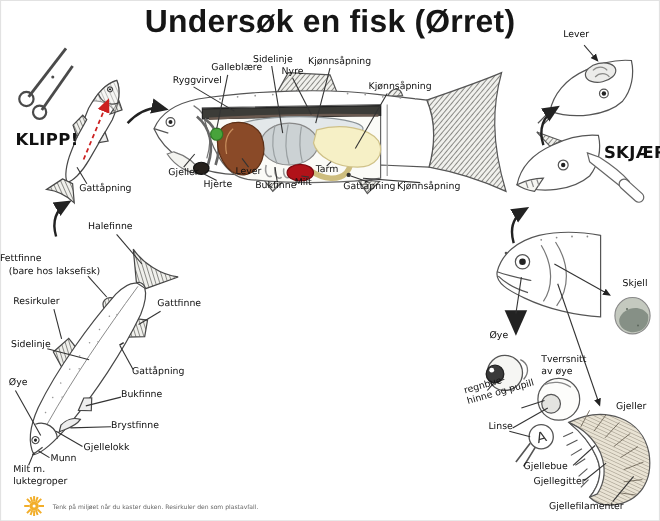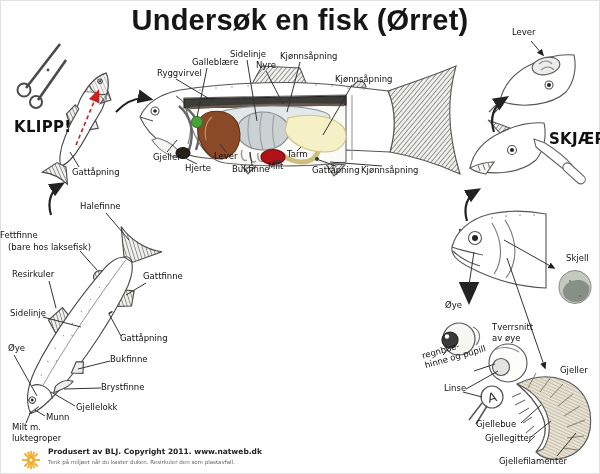--- a/index.html
+++ b/index.html
@@ -331,16 +331,15 @@
   <div class="lbl" style="left:10px;top:309px">Sidelinje</div>
   <div class="lbl" style="left:8px;top:344px">Øye</div>
   <div class="lbl" style="left:120px;top:334px">Gattåpning</div>
   <div class="lbl" style="left:110px;top:355px">Bukfinne</div>
   <div class="lbl" style="left:101px;top:383px">Brystfinne</div>
   <div class="lbl" style="left:76px;top:403px">Gjellelokk</div>
   <div class="lbl" style="left:46px;top:413px">Munn</div>
   <div class="lbl" style="left:12px;top:423px">Milt m.</div>
   <div class="lbl" style="left:12px;top:434px">luktegroper</div>
 
-  <div class="lbl credit" style="left:48px;top:448px">Produsert av BLJ. Copyright 2011. www.natweb.dk</div>
   <div class="lbl eco" style="left:48px;top:459px">Tenk på miljøet når du kaster duken. Resirkuler den som plastavfall.</div>
 
 </div>
 
 </body></html>

